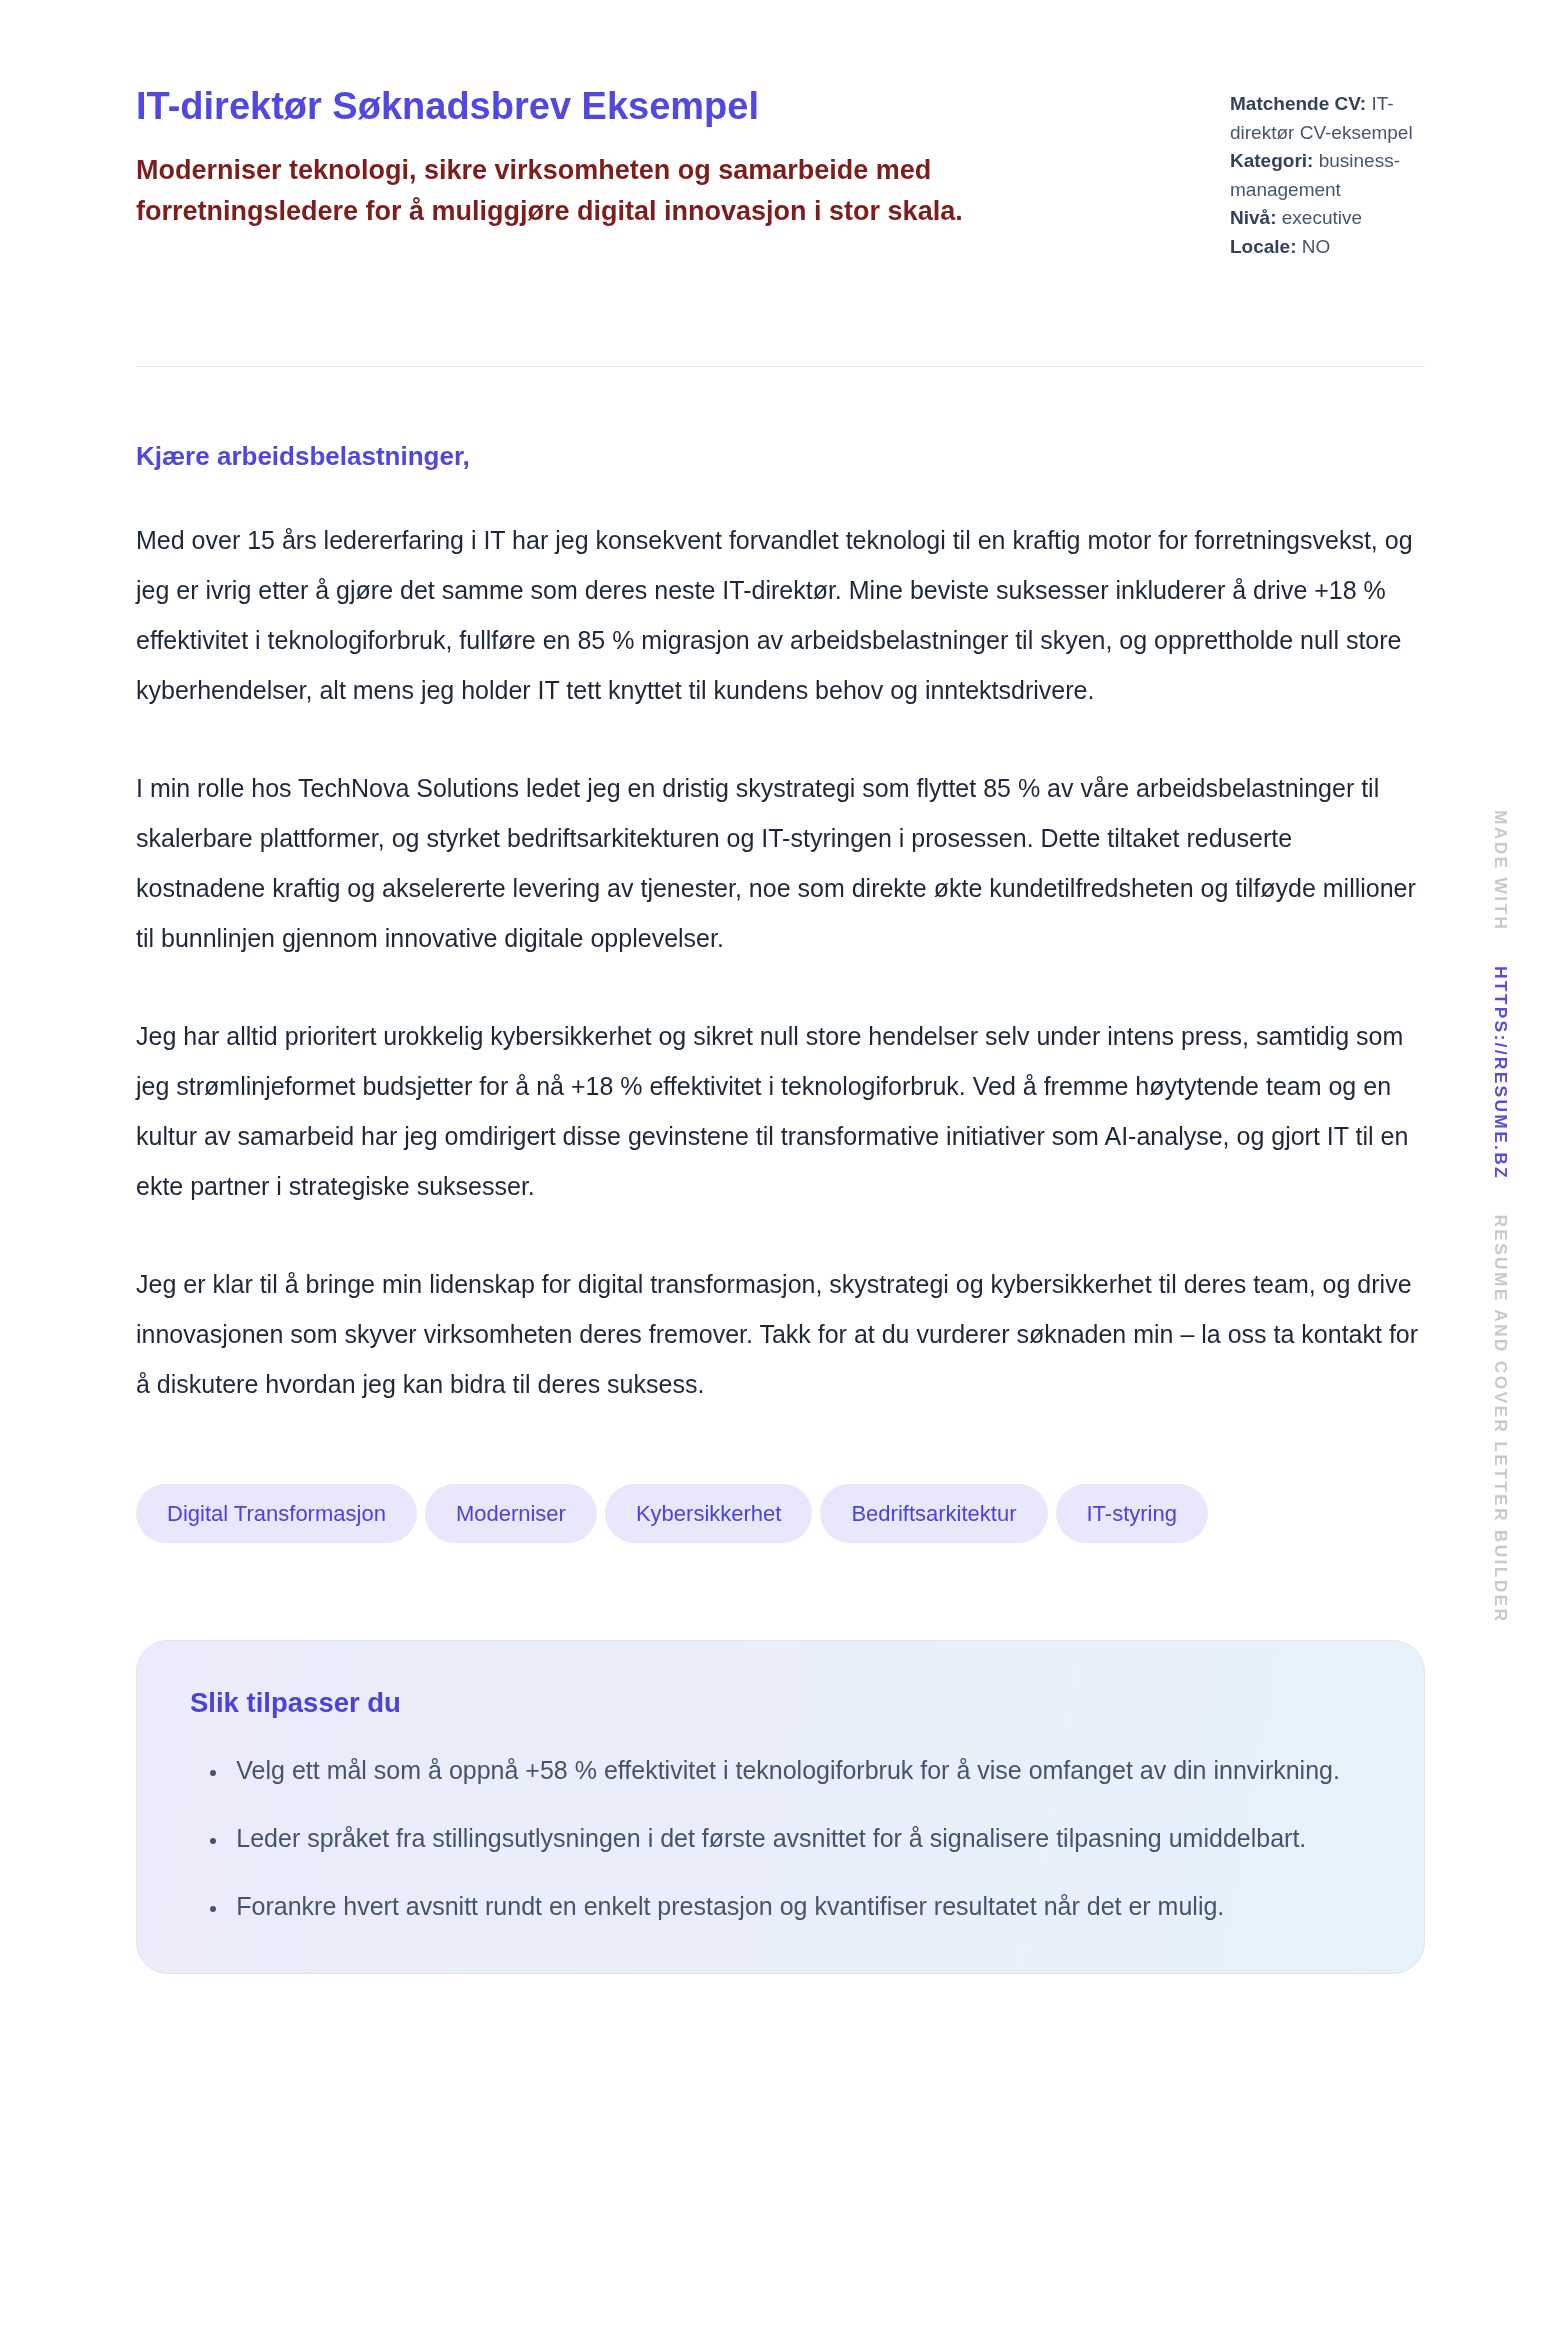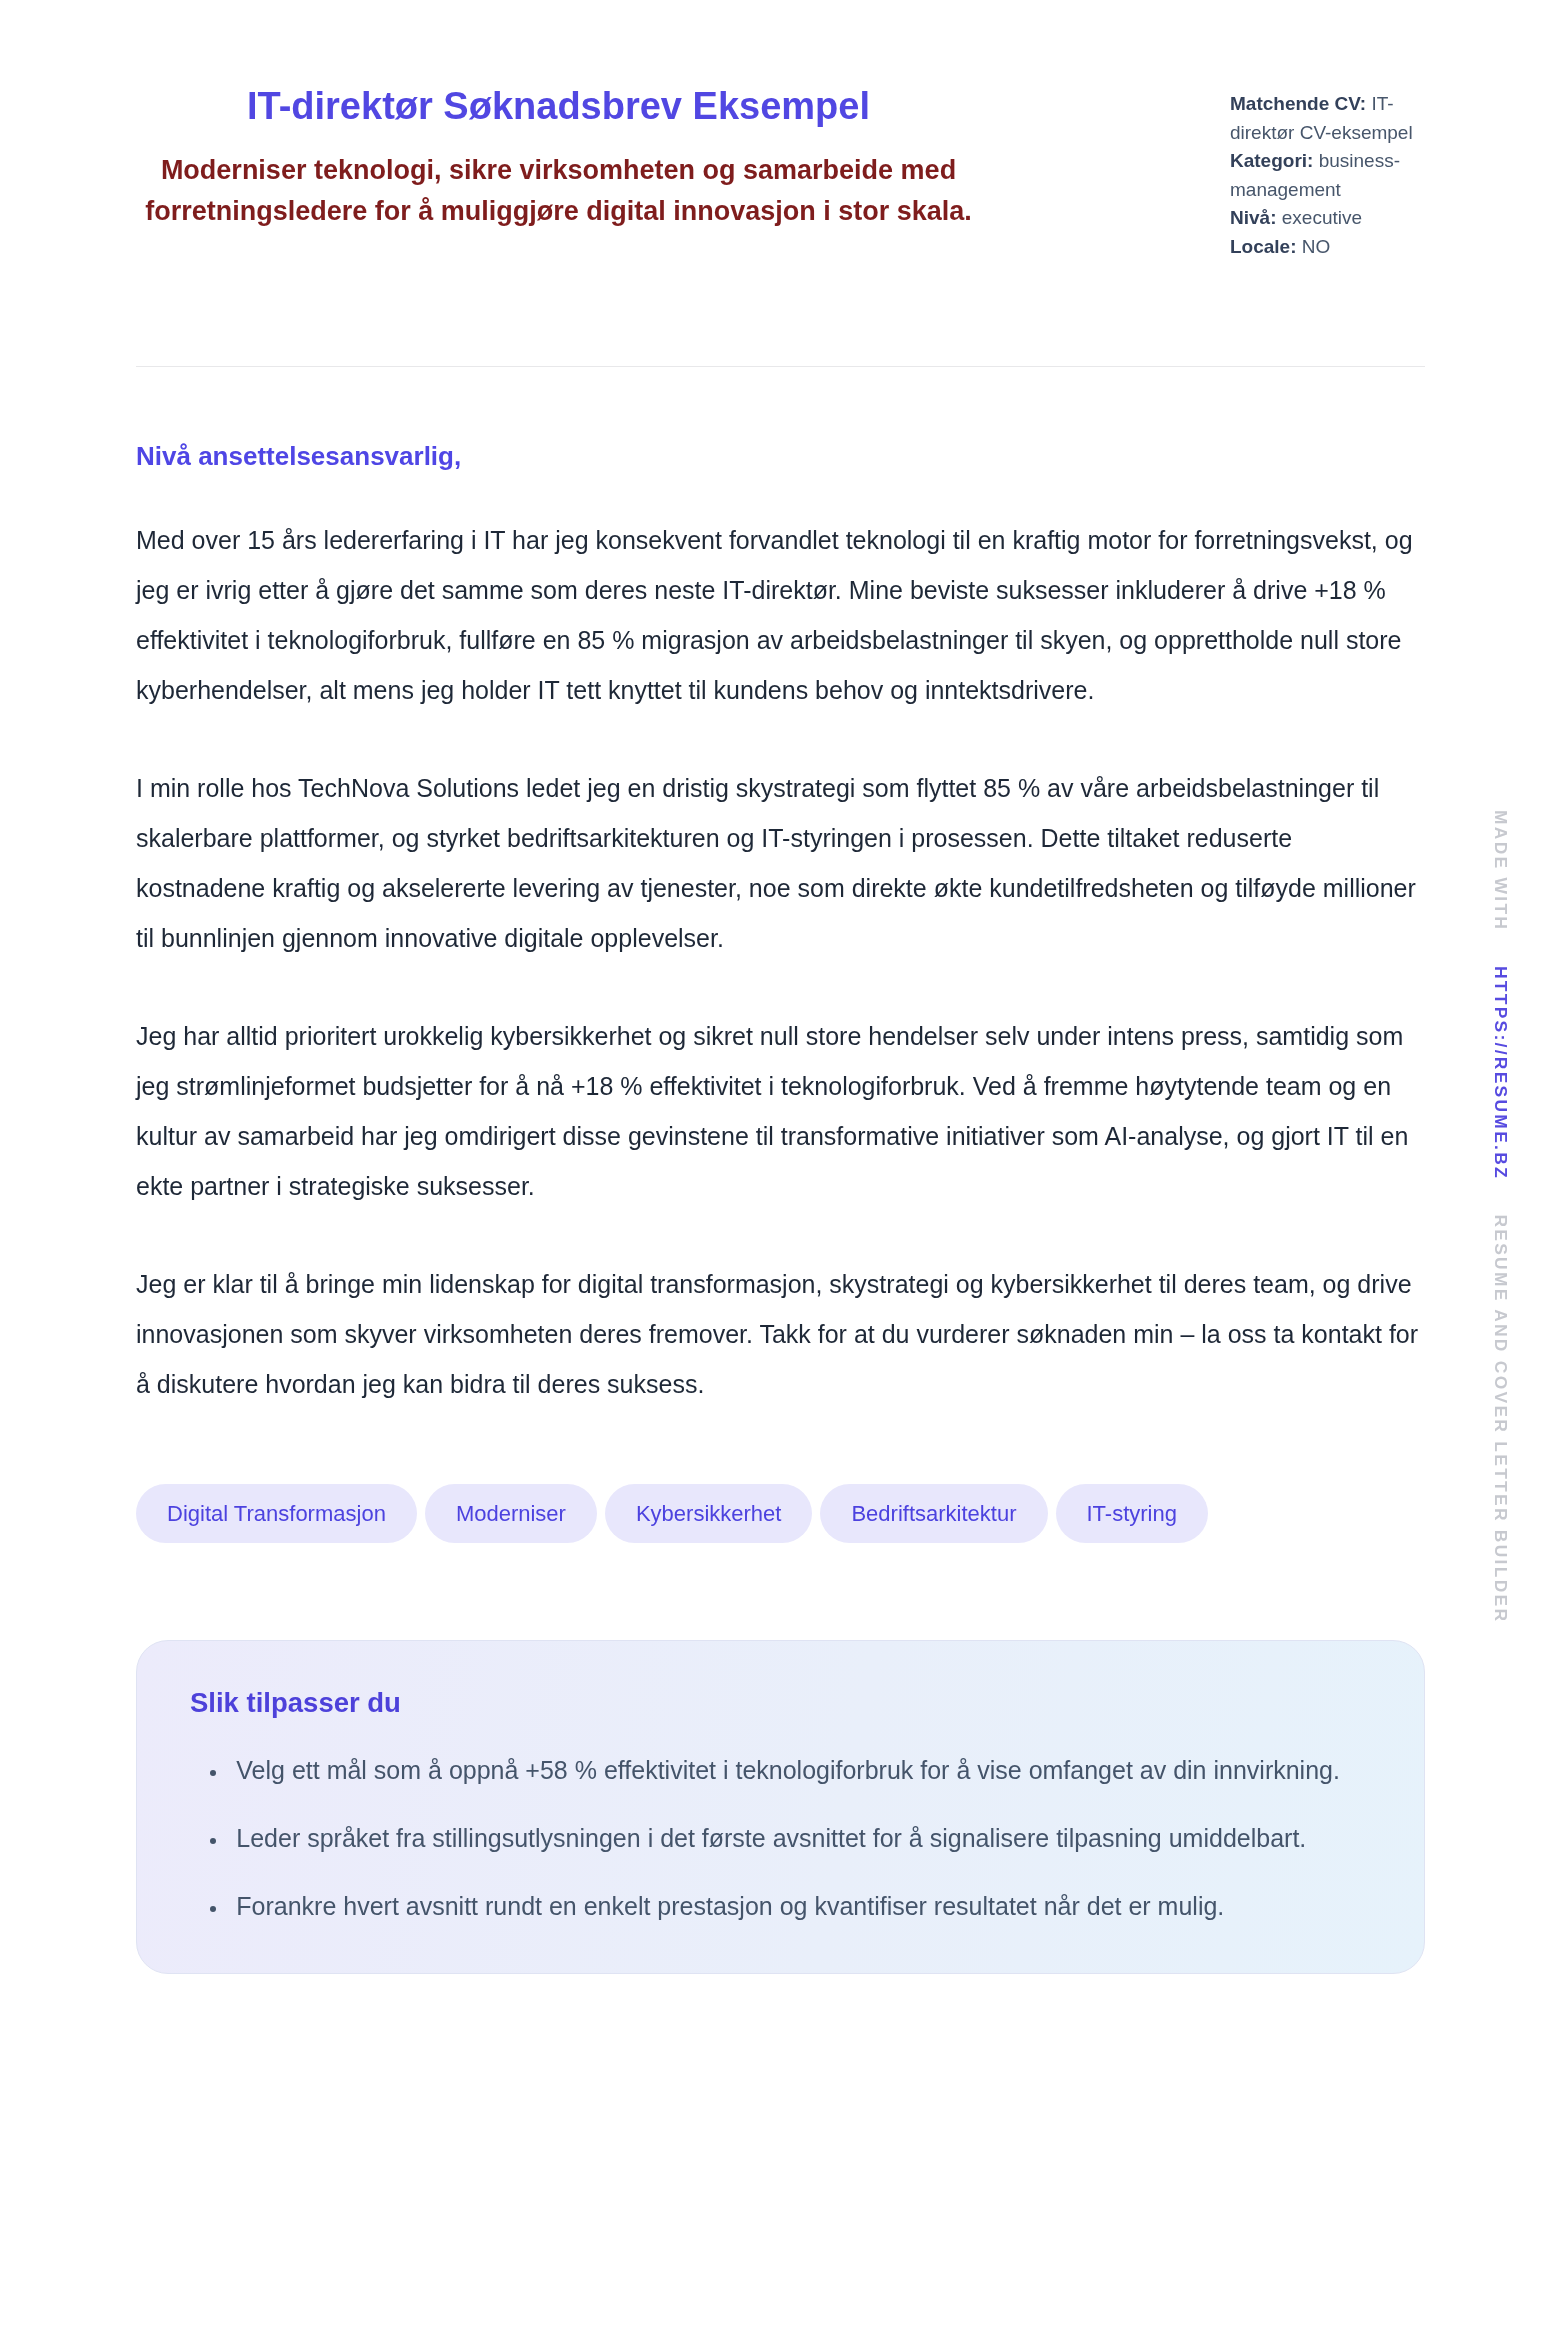--- a/index.html
+++ b/index.html
@@ -8,21 +8,21 @@
     background: #ffffff;
     font-family: "Liberation Sans", sans-serif;
     color: #1e2837;
     position: relative;
   }
   .page { width: 1561px; height: 2345px; position: relative; }
   .content { padding: 84px 136px 0 136px; }
 
   
   .header { display: flex; justify-content: space-between; align-items: flex-start; }
-  .header-left { max-width: 992px; text-align: center; }
+  .header-left { max-width: 992px; }
   .page-title {
     font-size: 38px; font-weight: 800; letter-spacing: 0px;
     color: #5147e2; line-height: 44px;
   }
   .page-subtitle {
     margin-top: 22px; font-size: 27px; font-weight: 700;
     color: #7f1d1d; line-height: 41px; max-width: 845px;
   }
   .meta { width: 195px; text-align: left; font-size: 19px; line-height: 28.5px; margin-top: 6px; }
   .meta .meta-label { font-weight: 700; color: #33415a; }
@@ -95,21 +95,21 @@
       <div class="meta">
         <div class="meta-row"><span class="meta-label">Matchende CV:</span> <span class="meta-value">IT-direktør CV-eksempel</span></div>
         <div class="meta-row"><span class="meta-label">Kategori:</span> <span class="meta-value">business-management</span></div>
         <div class="meta-row"><span class="meta-label">Nivå:</span> <span class="meta-value">executive</span></div>
         <div class="meta-row"><span class="meta-label">Locale:</span> <span class="meta-value">NO</span></div>
       </div>
     </div>
 
     <hr class="divider">
 
-    <div class="greeting">Nivå ansettelsesansvarlig,</div>
+    <div class="greeting">Kjære arbeidsbelastninger,</div>
 
     <div class="letter-body">
       <p>Med over 15 års ledererfaring i IT har jeg konsekvent forvandlet teknologi til en kraftig motor for forretningsvekst, og jeg er ivrig etter å gjøre det samme som deres neste IT-direktør. Mine beviste suksesser inkluderer å drive +18 % effektivitet i teknologiforbruk, fullføre en 85 % migrasjon av arbeidsbelastninger til skyen, og opprettholde null store kyberhendelser, alt mens jeg holder IT tett knyttet til kundens behov og inntektsdrivere.</p>
       <p>I min rolle hos TechNova Solutions ledet jeg en dristig skystrategi som flyttet 85 % av våre arbeidsbelastninger til skalerbare plattformer, og styrket bedriftsarkitekturen og IT-styringen i prosessen. Dette tiltaket reduserte kostnadene kraftig og akselererte levering av tjenester, noe som direkte økte kundetilfredsheten og tilføyde millioner til bunnlinjen gjennom innovative digitale opplevelser.</p>
       <p>Jeg har alltid prioritert urokkelig kybersikkerhet og sikret null store hendelser selv under intens press, samtidig som jeg strømlinjeformet budsjetter for å nå +18 % effektivitet i teknologiforbruk. Ved å fremme høytytende team og en kultur av samarbeid har jeg omdirigert disse gevinstene til transformative initiativer som AI-analyse, og gjort IT til en ekte partner i strategiske suksesser.</p>
       <p>Jeg er klar til å bringe min lidenskap for digital transformasjon, skystrategi og kybersikkerhet til deres team, og drive innovasjonen som skyver virksomheten deres fremover. Takk for at du vurderer søknaden min – la oss ta kontakt for å diskutere hvordan jeg kan bidra til deres suksess.</p>
     </div>
 
 
     <div class="tags">

